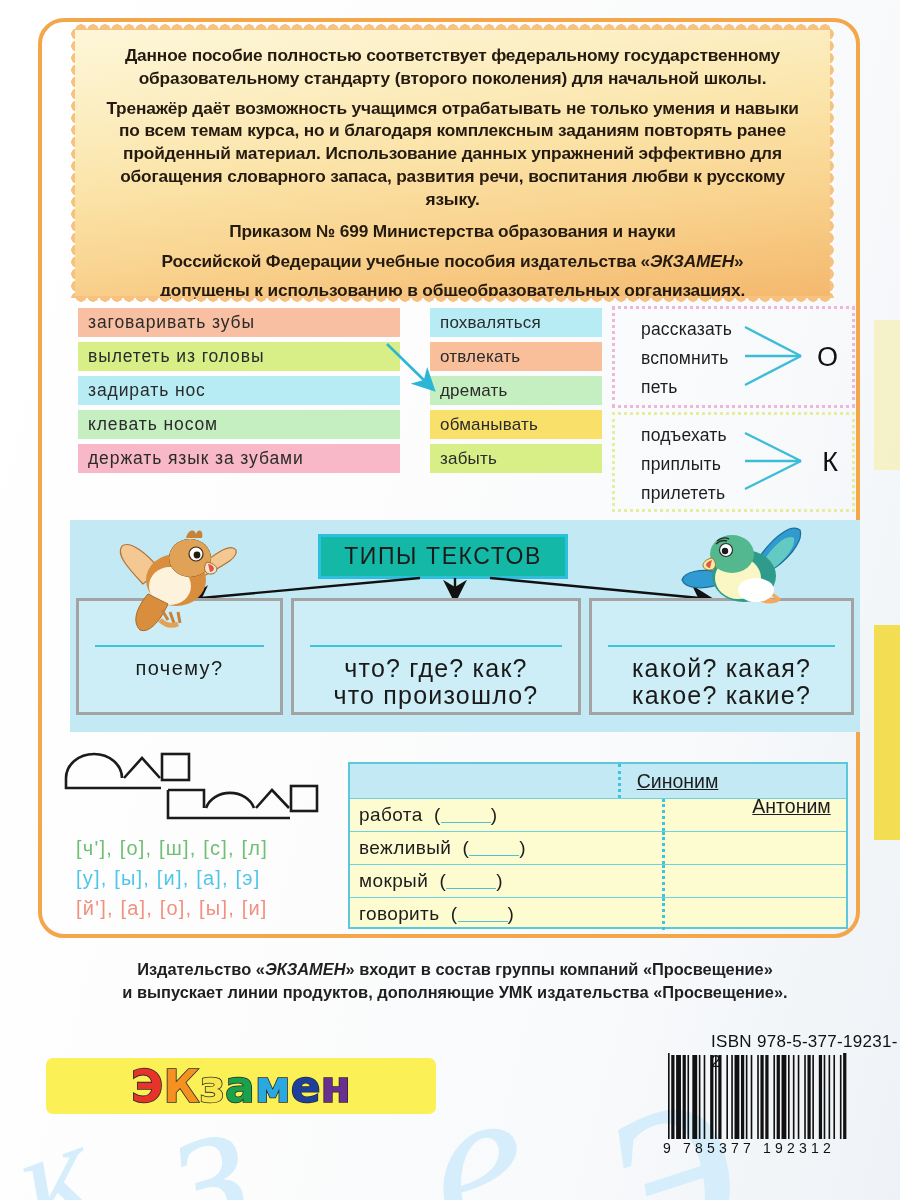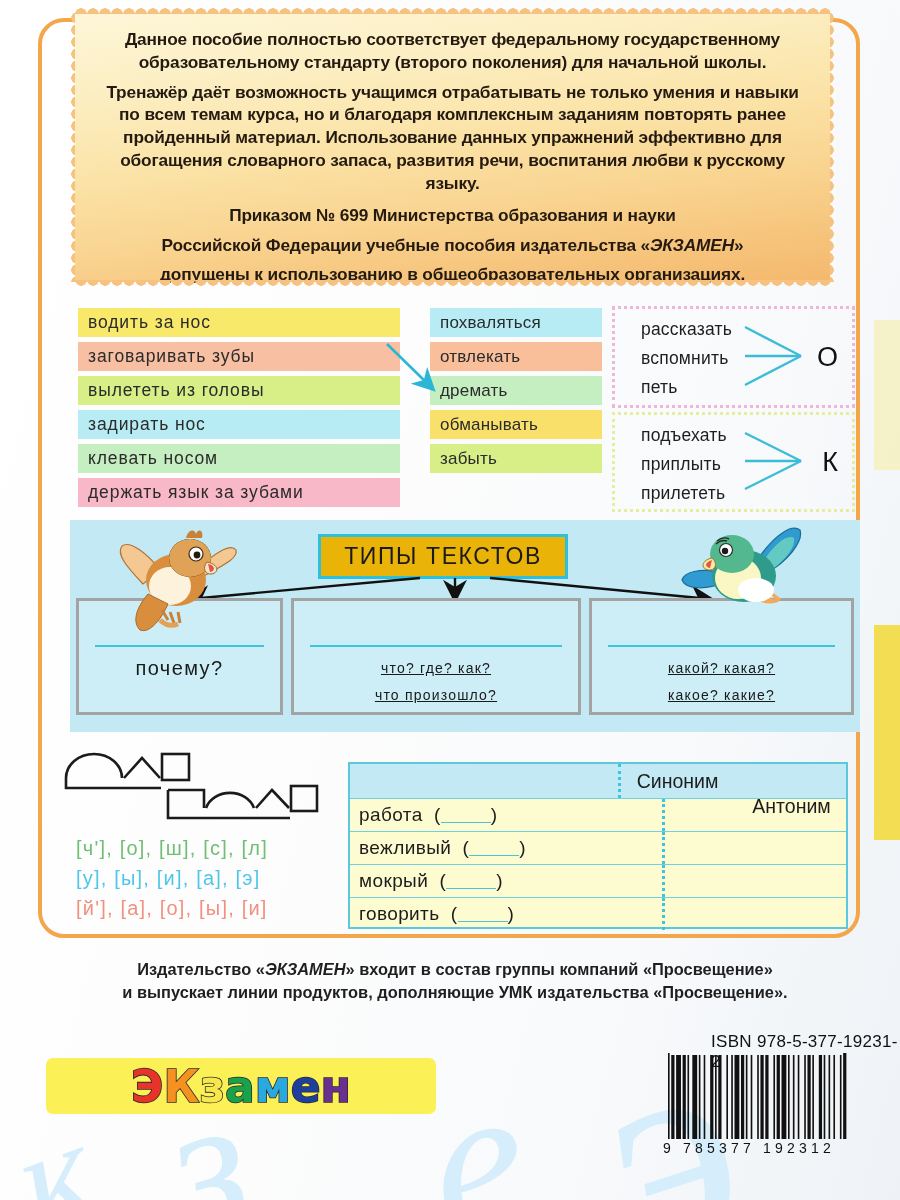--- a/index.html
+++ b/index.html
@@ -36,21 +36,21 @@
 
   
   #frame {
     position:absolute; left:38px; top:18px; width:822px; height:920px;
     border:4px solid #f3a64a; border-radius:26px;
     background: transparent; z-index:3;
   }
 
   
   #intro {
-    position:absolute; left:75px; top:12px; width:755px; height:270px; z-index:4;
+    position:absolute; left:75px; top:28px; width:755px; height:270px; z-index:4;
   }
   .scallop-row { position:absolute; left:0; width:755px; height:9px;
      background-image: radial-gradient(circle at 6px 0px, #f7c27f 5.5px, transparent 6px);
      background-size: 12px 10px; background-repeat: repeat-x; }
   .scallop-top { top:-7px; transform: scaleY(-1); }
   .scallop-bot { bottom:-7px; }
   .scallop-col { position:absolute; top:0; width:9px; height:270px;
      background-image: radial-gradient(circle at 0px 6px, #f7c27f 5.5px, transparent 6px);
      background-size: 10px 12px; background-repeat: repeat-y; }
   .scallop-left { left:-7px; transform: scaleX(-1); }
@@ -95,37 +95,37 @@
      font-size:27px; color:#111; font-family:"Liberation Sans",sans-serif; }
   .dotsvg { position:absolute; left:0; top:0; }
 
   
   #types {
     position:absolute; left:70px; top:520px; width:790px; height:212px;
     background:#c3eaf4; z-index:4;
   }
   #types-title {
     position:absolute; left:248px; top:14px; width:250px; height:45px;
-    background:#eab308; border:3px solid #2cc0de;
+    background:#14b8a6; border:3px solid #2cc0de;
     display:flex; align-items:center; justify-content:center;
     font-size:23px; letter-spacing:1.6px; color:#1a1a1a;
   }
   .tbox {
     position:absolute; top:78px; height:117px;
     background:#cdeef6; border:3px solid #a3a3a3;
   }
   #tbox1 { left:6px;   width:207px; }
   #tbox2 { left:221px; width:290px; }
   #tbox3 { left:519px; width:265px; }
   .tline { position:absolute; left:16px; right:16px; top:44px; height:2px; background:#3ec5de; }
   .ttext {
     position:absolute; left:0; right:0; top:54px;
     text-align:center; font-size:20px; color:#1a1a1a; letter-spacing:1.4px; line-height:27px;
   }
-  #tbox2 .ttext, #tbox3 .ttext { font-size:14px; letter-spacing:1.2px;text-decoration:underline; }
+  #tbox2 .ttext, #tbox3 .ttext { font-size:25px; letter-spacing:1.2px; }
 
   
   .bird { position:absolute; z-index:6; }
   #bird-left  { left:108px; top:524px; width:140px; height:115px; }
   #bird-right { left:672px; top:520px; width:140px; height:110px; }
 
   
   #morph { position:absolute; left:58px; top:736px; width:290px; height:92px; z-index:4; }
 
   
@@ -141,21 +141,21 @@
     border:2px solid #5bc8dc; background:#fdfbd0; z-index:4;
   }
   #syn-head { display:flex; height:34px; background:#c3eaf4; }
   .syn-row { display:flex; height:33px; border-top:1.5px solid #6fd0e0;gap:44px; }
   .c1 { width:268px; display:flex; align-items:center; padding-left:9px;
         font-size:19px; color:#1d1d1d; letter-spacing:.4px; }
   .c2 { width:116px; border-left:3px dotted #3ec5de; display:flex;
         align-items:center; justify-content:center; font-size:19px; color:#1d1d1d; }
   .c3 { flex:1; border-left:3px dotted #3ec5de; display:flex;
         align-items:center; justify-content:center; font-size:19px; color:#1d1d1d;margin-top:42px; }
-  #syn-head .c2, #syn-head .c3 { font-size:19.5px; }
+  #syn-head .c2, #syn-head .c3 { font-size:19.5px;text-decoration:underline; }
   .blank { display:inline-block; border-bottom:1.6px solid #4ec3d8; height:15px; }
 
   
   #publisher {
     position:absolute; left:60px; top:958px; width:790px; z-index:5;
     text-align:center; font-size:16.4px; line-height:1.38; color:#1f1f1f; font-weight:600;
   }
   #publisher b { font-weight:800; font-style:italic; }
 
   
@@ -203,21 +203,20 @@
       <p>Тренажёр даёт возможность учащимся отрабатывать не только умения и навыки по всем темам курса, но и благодаря комплексным заданиям повторять ранее пройденный материал. Использование данных упражнений эффективно для обогащения словарного запаса, развития речи, воспитания любви к русскому языку.</p>
       <p style="margin-top:9px">Приказом № 699 Министерства образования и науки</p>
       <p><span>Российской Федерации учебные пособия издательства «</span><b>ЭКЗАМЕН</b><span>»</span></p>
       <p>допущены к использованию в общеобразовательных организациях.</p>
     </div>
     <div class="scallop-row scallop-top"></div>
     <div class="scallop-row scallop-bot"></div>
   </div>
 
   <div class="chips" id="chips-left">
-      <div class="chip" style="background: rgb(249, 233, 107);">водить  за  нос</div>
       <div class="chip" style="background: rgb(248, 191, 162);">заговаривать  зубы</div>
       <div class="chip" style="background: rgb(215, 239, 134);">вылететь  из  головы</div>
       <div class="chip" style="background: rgb(184, 236, 245);">задирать  нос</div>
       <div class="chip" style="background: rgb(197, 239, 192);">клевать  носом</div>
       <div class="chip" style="background: rgb(249, 184, 200);">держать  язык  за  зубами</div>
     </div>
   <div class="chips" id="chips-mid">
       <div class="chip" style="background: rgb(184, 236, 245); text-align: center;">похваляться</div>
       <div class="chip" style="background: rgb(249, 191, 155);">отвлекать</div>
       <div class="chip" style="background: rgb(197, 239, 192);">дремать</div>

